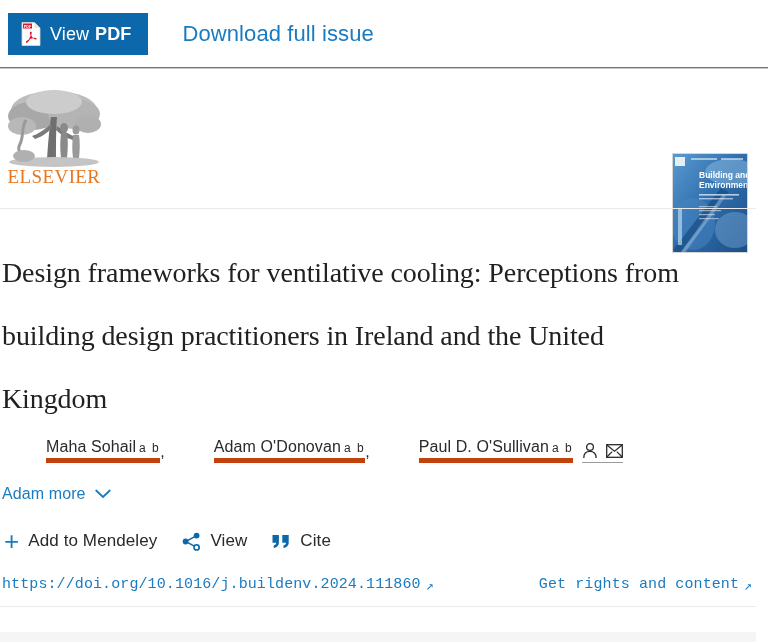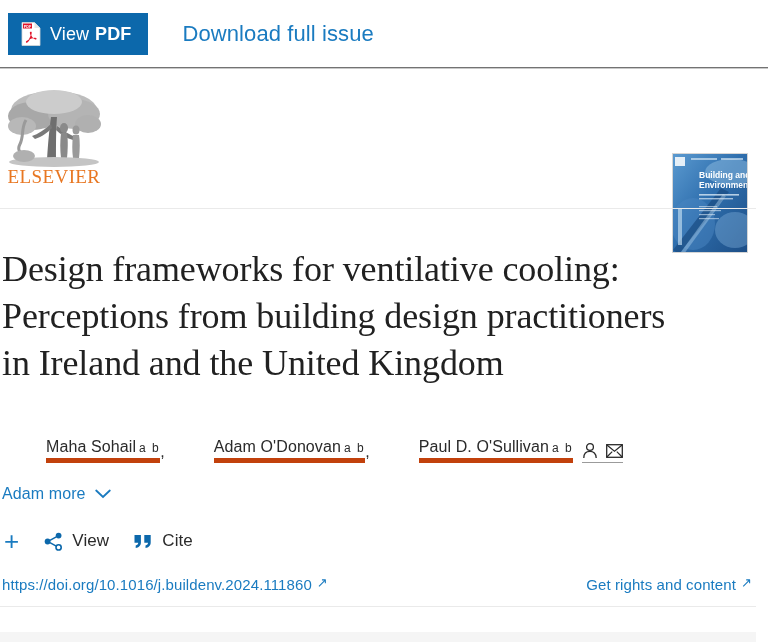--- a/index.html
+++ b/index.html
@@ -119,22 +119,22 @@
     width: 756px; height: 1px;
     background: #eaeaea;
   }
 
   
   .art-title {
     position: absolute;
     left: 2px; top: 222px;
     width: 680px;
     font-family: "Liberation Serif", serif;
-    font-size: 36px;
-    line-height: 47px;
+    font-size: 28px;
+    line-height: 63px;
     color: #212121;
     font-weight: 400;
     letter-spacing: -.1px;
   }
 
   
   .authors {
     position: absolute;
     left: 2px; top: 438px;
     width: 740px;
@@ -219,22 +219,23 @@
     justify-content: space-between;
     align-items: baseline;
     font-size: 15px;
   }
   .doi-link, .rights-link {
     color: #1a7bc0;
     text-decoration: none;
     cursor: pointer;
     letter-spacing: .1px;
     display: inline-flex;
-    align-items: flex-start;
+    align-items: flex-end;
     gap: 5px;
+    font-family: Liberation Mono, monospace;
   }
   .ext-arrow { font-size: 13px; line-height: 1; }
 
   .rule-light2 {
     position: absolute;
     left: 0; top: 606px;
     width: 756px; height: 1px;
     background: #eaeaea;
   }
   .bottom-strip {
@@ -367,20 +368,21 @@
   <div class="showmore">
     <span>Adam more</span>
     <svg width="16" height="10" viewBox="0 0 16 10" aria-hidden="true">
       <path d="M1.2 1.5 L8 8 L14.8 1.5" fill="none" stroke="#1a7bc0" stroke-width="1.8" stroke-linecap="round"></path>
     </svg>
   </div>
 
   <div class="actions">
     <a class="action" href="#">
       <span class="plus-icon">+</span>
+      <span>Add to Mendeley</span>
     </a>
     <a class="action" href="#">
       <svg width="19" height="19" viewBox="0 0 19 19" aria-hidden="true">
         <circle cx="14.6" cy="3.6" r="2.9" fill="#0c68ab"></circle>
         <circle cx="3.6" cy="9.5" r="2.9" fill="#0c68ab"></circle>
         <circle cx="14.6" cy="15.4" r="2.6" fill="none" stroke="#0c68ab" stroke-width="1.6"></circle>
         <path d="M5.9 8.3 L12.3 4.8 M5.9 10.7 L12.3 14.2" stroke="#0c68ab" stroke-width="1.5"></path>
       </svg>
       <span>View</span>
     </a>

